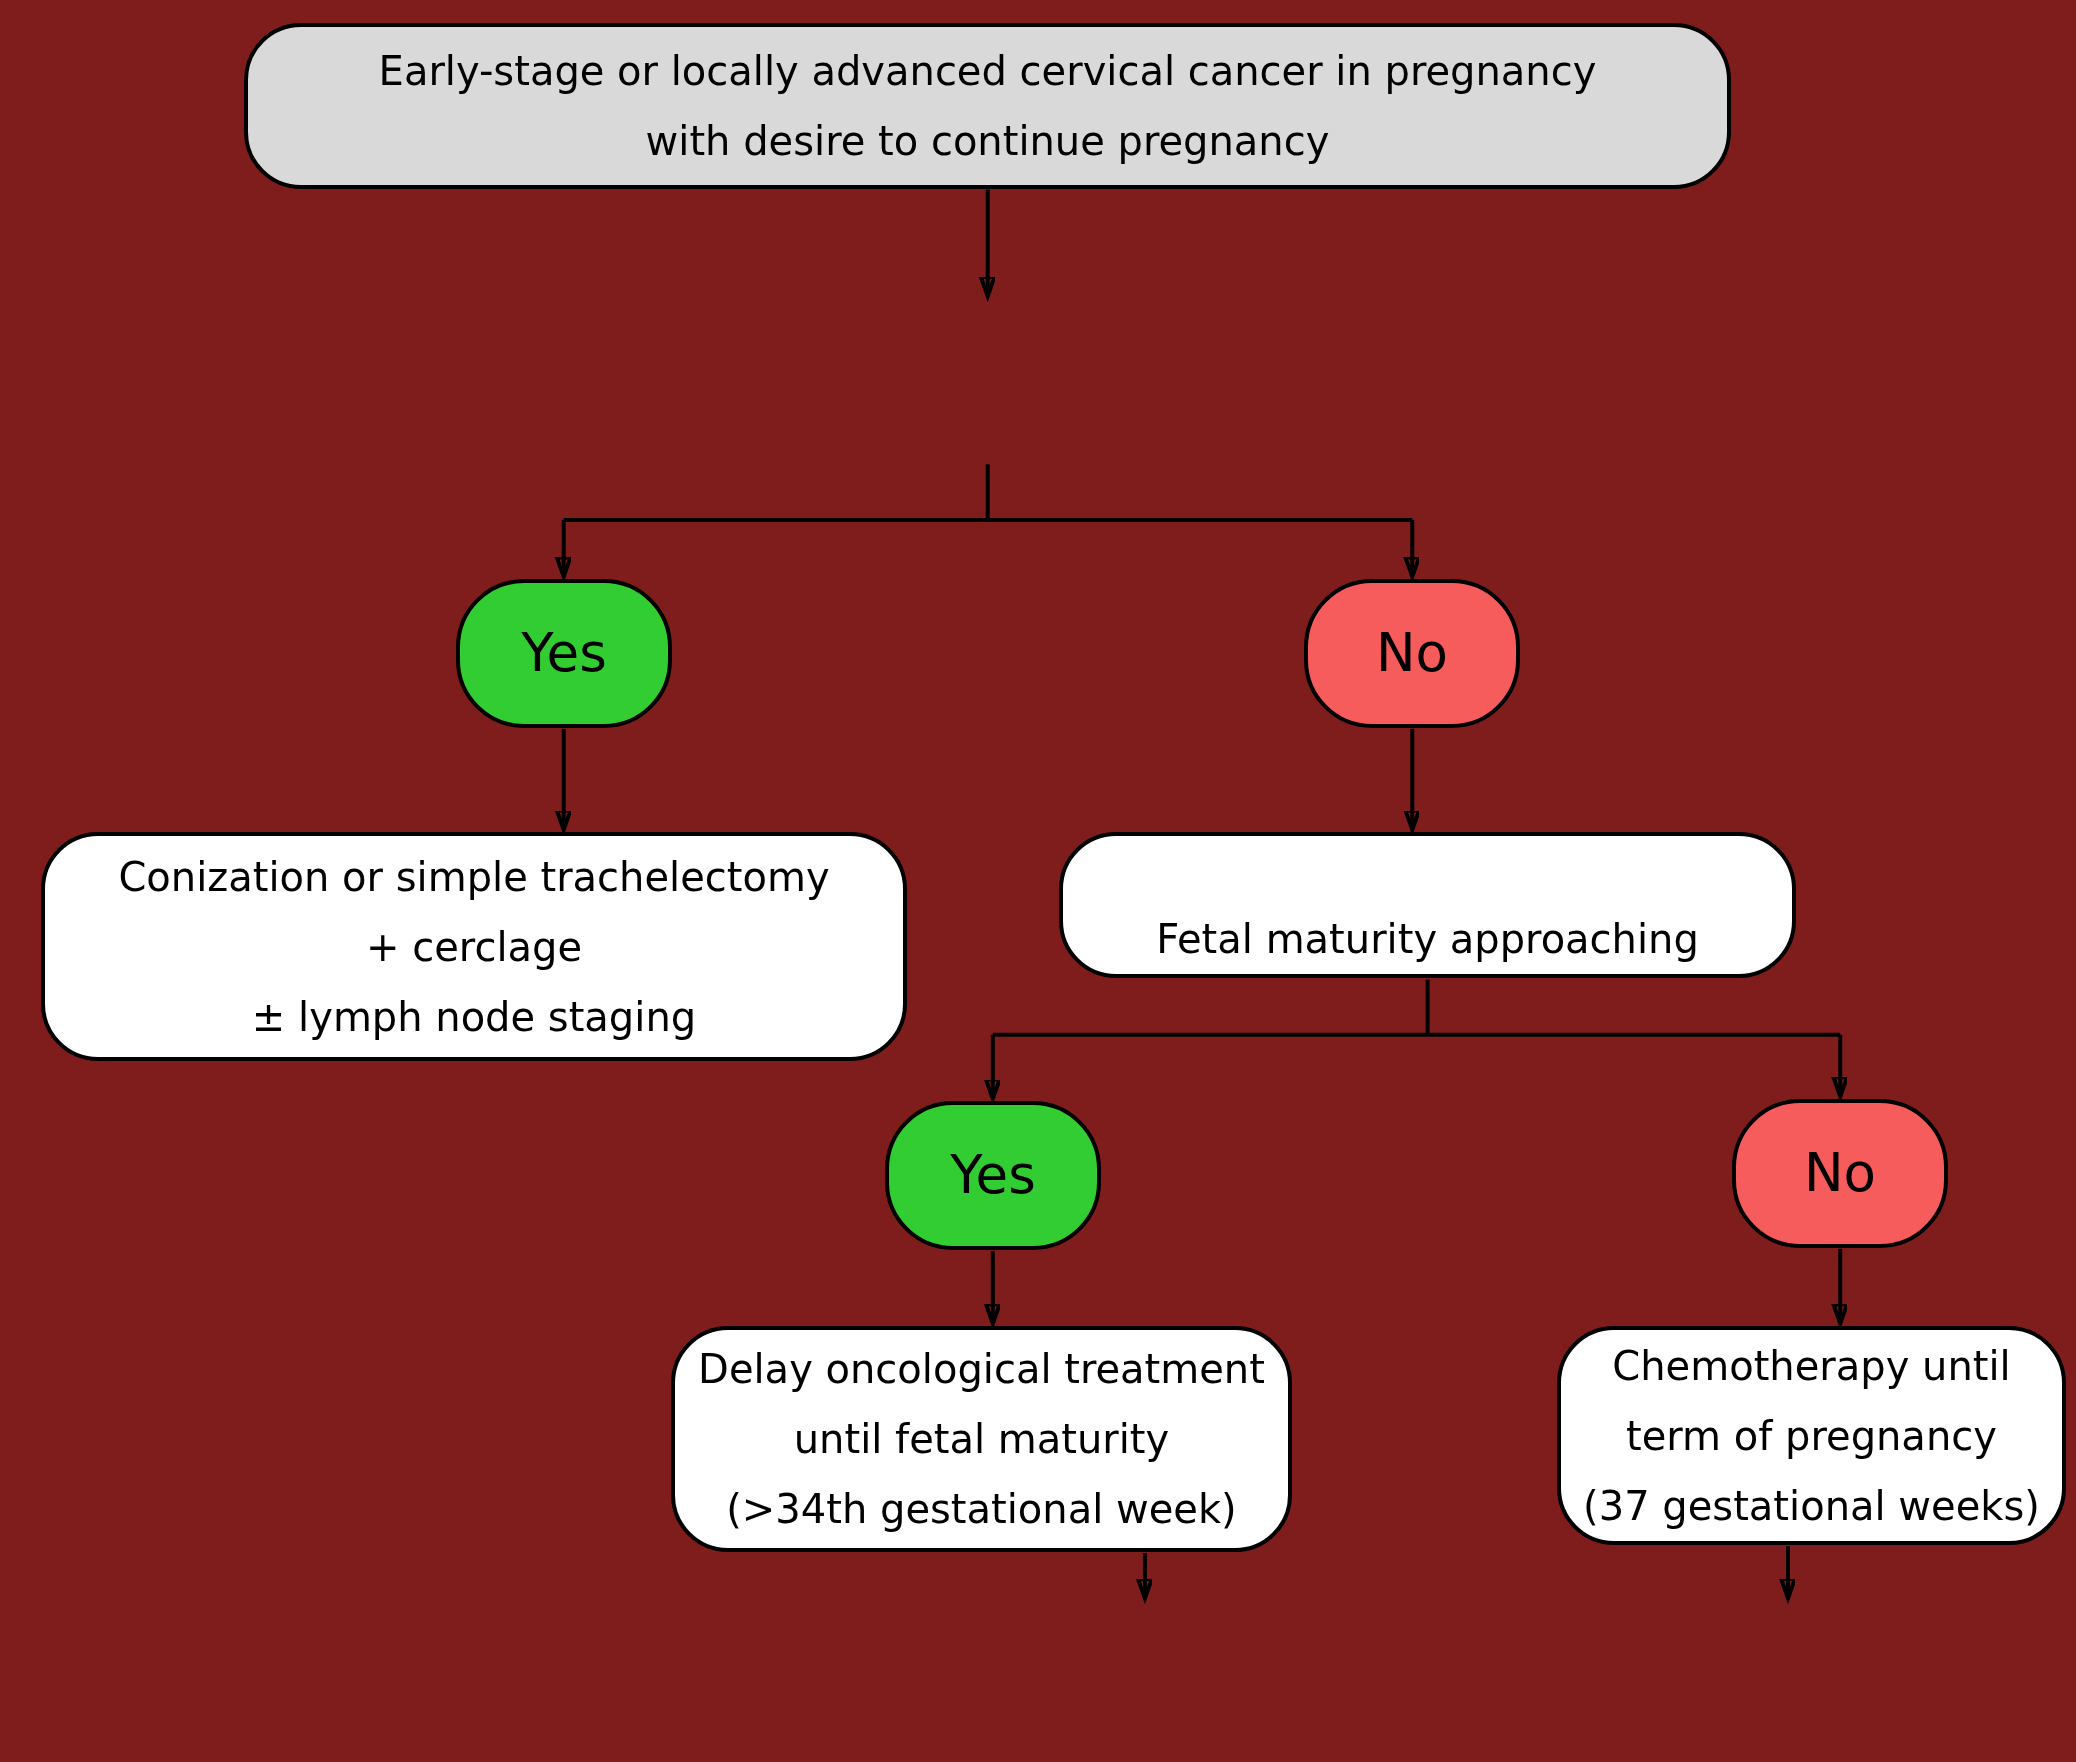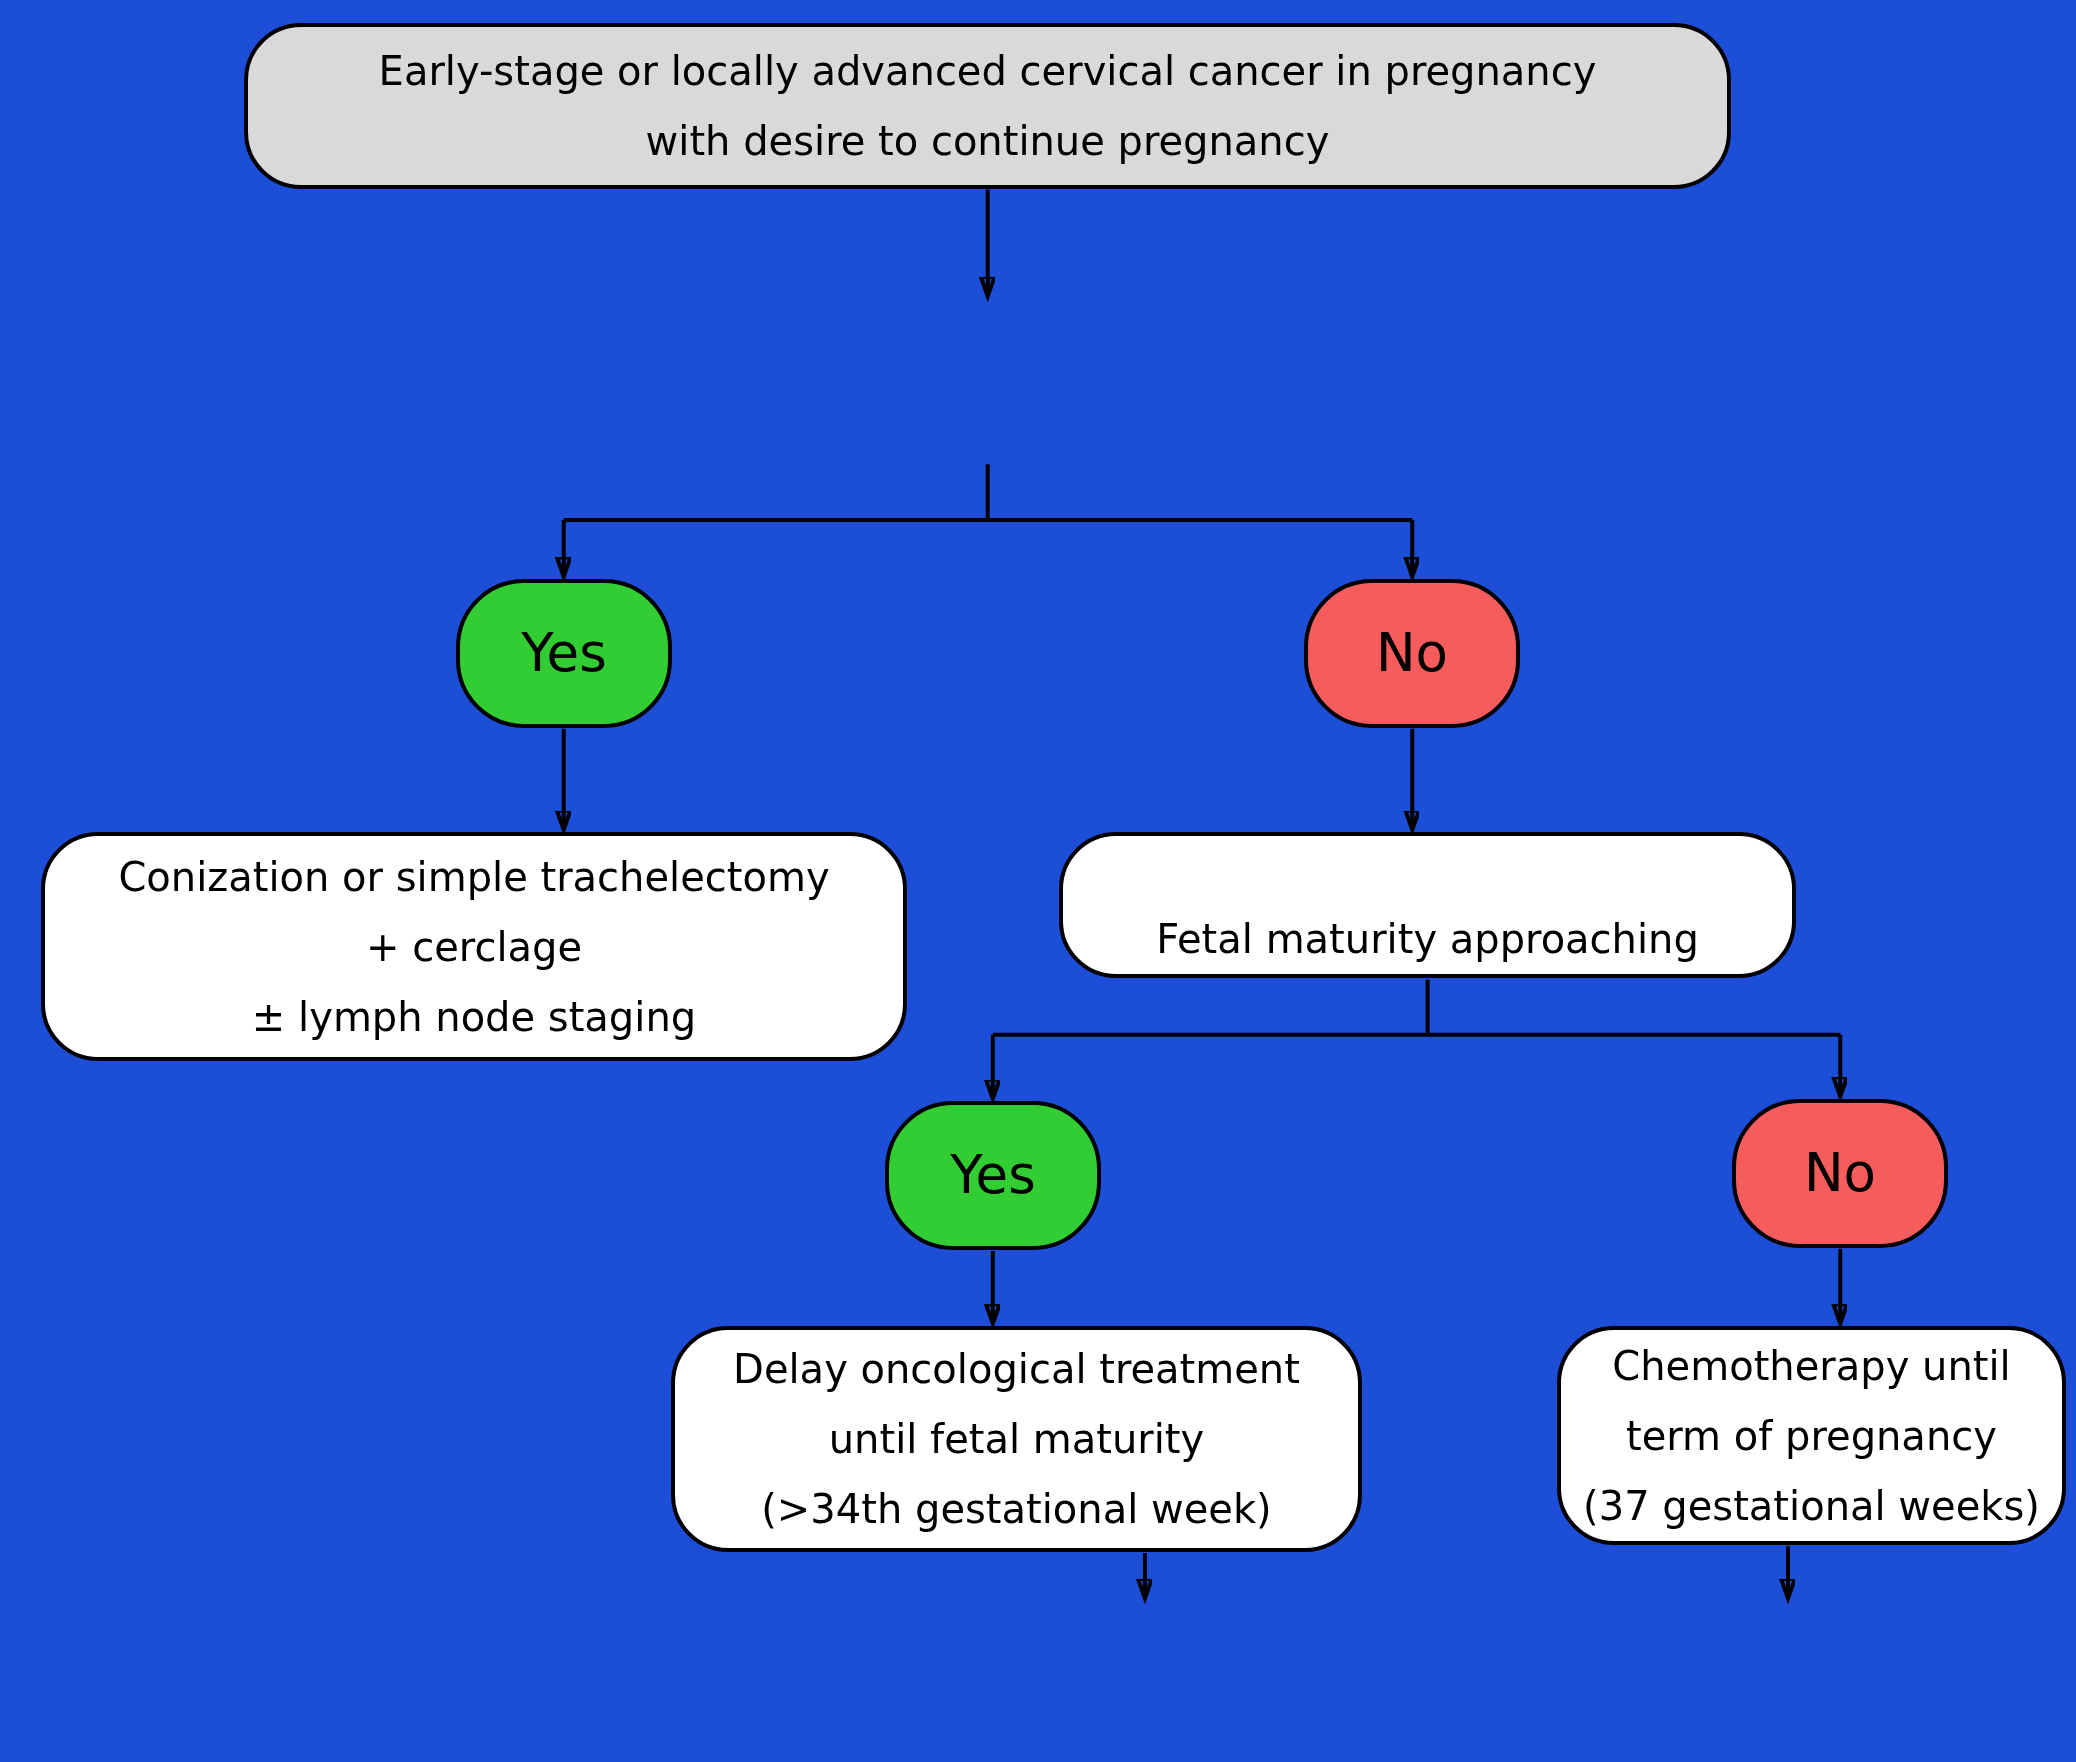--- a/index.html
+++ b/index.html
@@ -3,21 +3,21 @@
 <meta charset="utf-8">
 <style>
   * { margin: 0; padding: 0; box-sizing: border-box; }
   html, body { background: #ffffff; }
   body { font-family: "DejaVu Sans", "Liberation Sans", sans-serif; color: #000; }
 
   .canvas {
     position: relative;
     width: 2077px;
     height: 1763px;
-    background: #1d4ed8;
+    background: #7f1d1d;
     overflow: hidden;
   }
 
   .edges {
     position: absolute;
     left: 0; top: 0;
     width: 2077px; height: 1763px;
   }
   .edges path {
     stroke: #000;
@@ -109,21 +109,21 @@
   </div>
 
   <div class="node decision yes" style="left: 885px; top: 1101px; width: 216px; height: 149px; background-color: rgb(50, 205, 50);">
     <span>Yes</span>
   </div>
 
   <div class="node decision no" style="left: 1732px; top: 1099px; width: 216px; height: 149px; background-color: rgb(247, 92, 92);">
     <span>No</span>
   </div>
 
-  <div class="node" style="left: 671px; top: 1326px; width: 691px; height: 226px; background-color: rgb(255, 255, 255);">
+  <div class="node" style="left: 671px; top: 1326px; width: 621px; height: 226px; background-color: rgb(255, 255, 255);">
     <span>Delay oncological treatment
 until fetal maturity
 (&gt;34th gestational week)</span>
   </div>
 
   <div class="node" style="left: 1557px; top: 1326px; width: 509px; height: 219px; padding: 0px 9px; background-color: rgb(255, 255, 255);">
     <span>Chemotherapy until
 term of pregnancy
 (37 gestational weeks)</span>
   </div>

